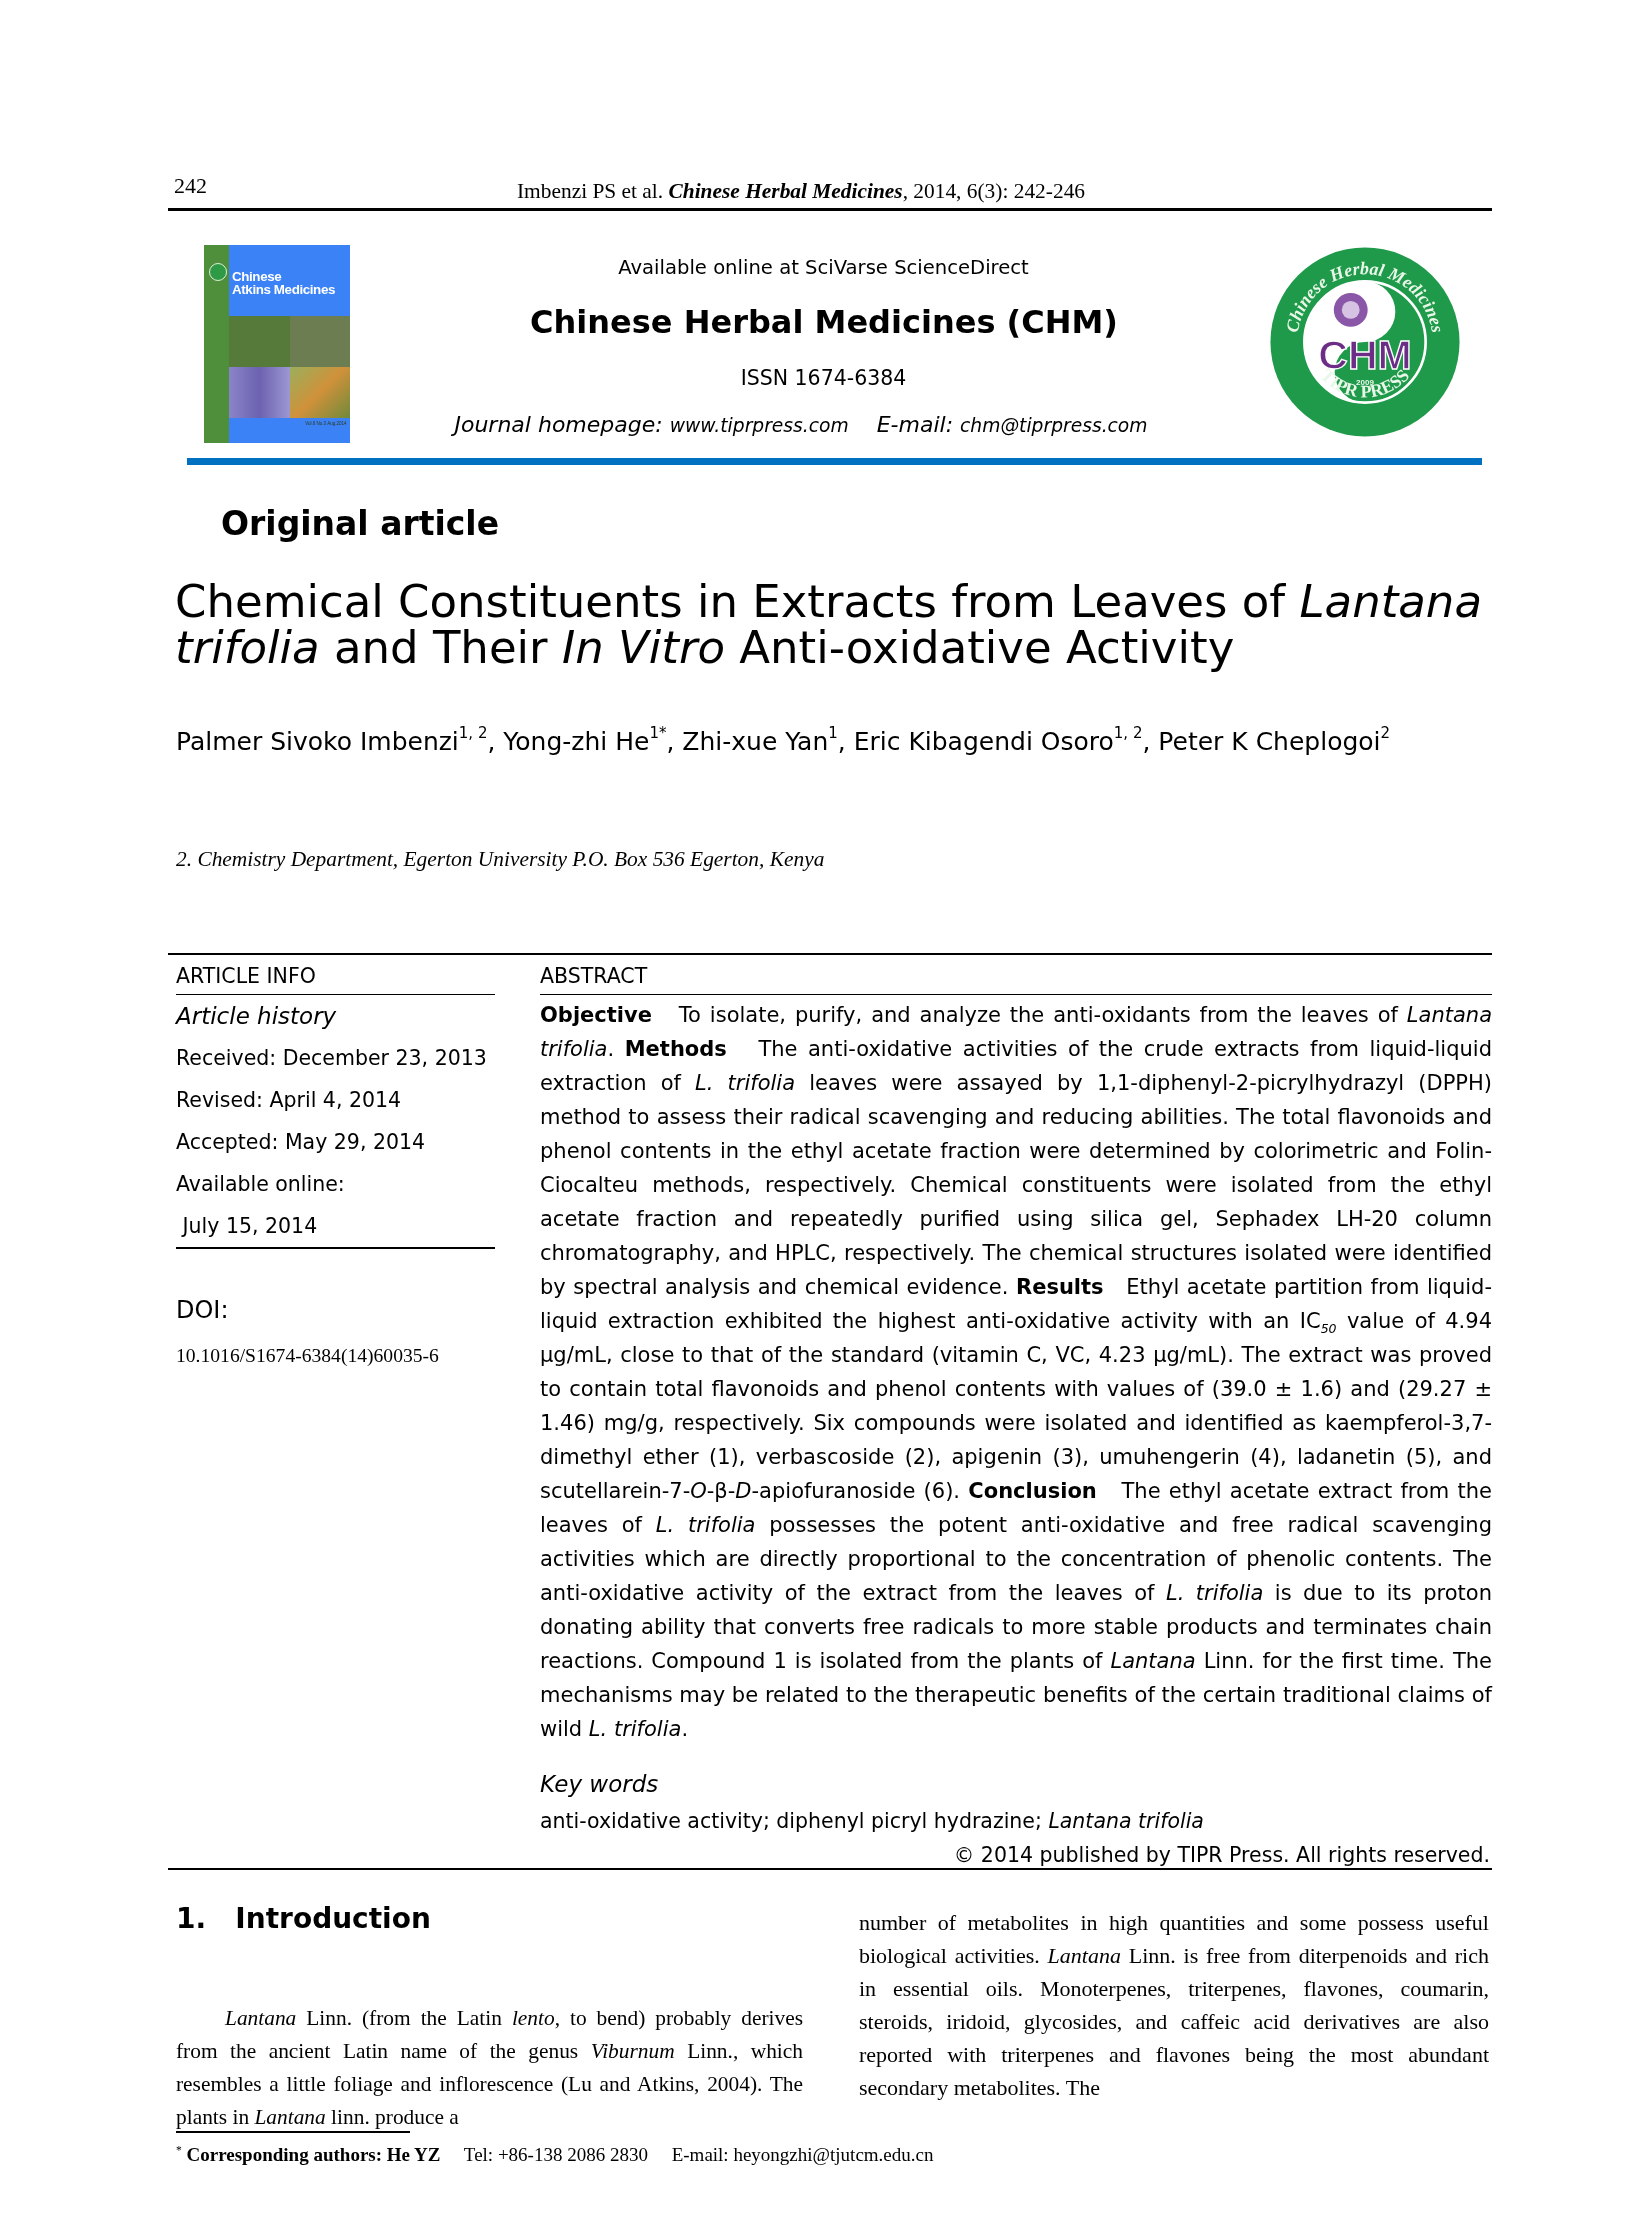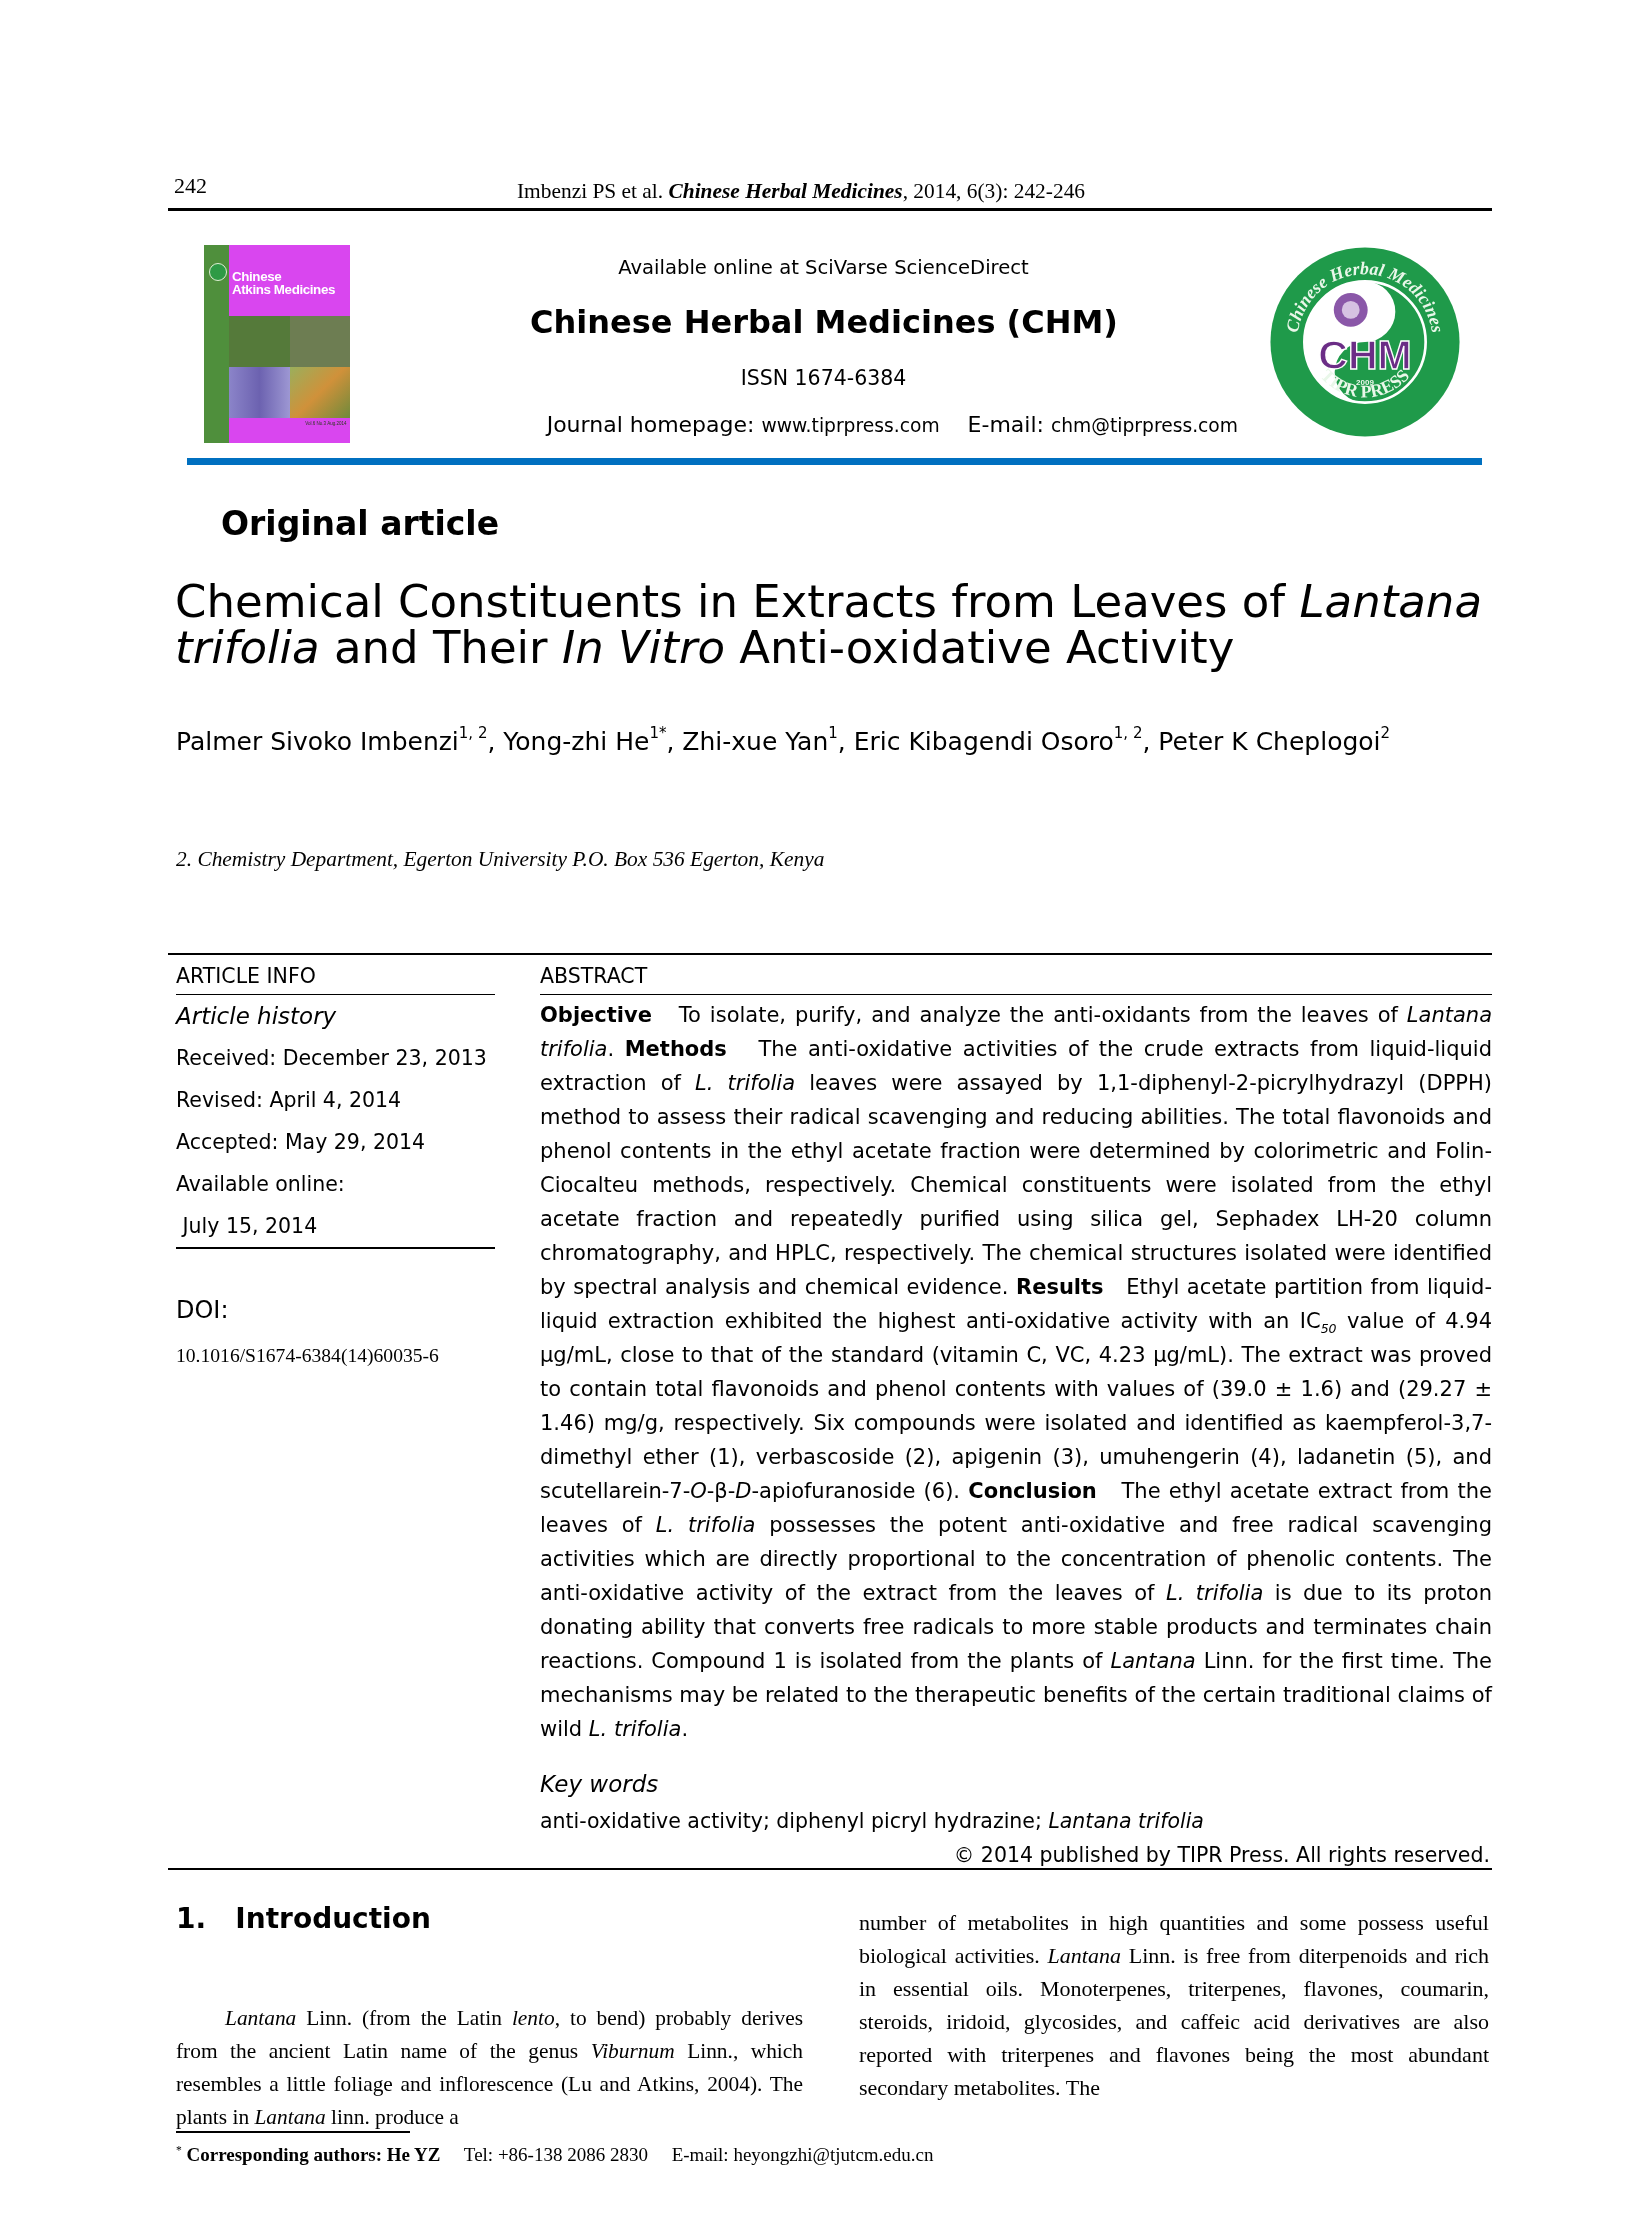--- a/index.html
+++ b/index.html
@@ -9,36 +9,36 @@
   .sans { font-family:"DejaVu Sans", "Liberation Sans", sans-serif; }
   .rule { position:absolute; background:#000; }
   i, .it { font-style:italic; }
   b { font-weight:bold; }
 
   
   #page-number { left:174px; top:173px; font-size:22px; }
   #running-header { left:517px; top:179px; width:677px; text-align:left; font-size:21.4px; }
 
   
-  #cover { left:204px; top:245px; width:146px; height:198px; background:#d946ef; overflow:hidden; }
+  #cover { left:204px; top:245px; width:146px; height:198px; background:#3b82f6; overflow:hidden; }
   #cover .spine { position:absolute; left:0; top:0; width:25px; height:100%; background:#4f8f3c; }
   #cover .spine-badge { position:absolute; left:4.5px; top:18px; width:16px; height:16px; border-radius:50%; background:#2e9a45; border:1.3px solid #dff0d4; }
   #cover .ttl { position:absolute; left:28px; top:25px; font-family:"Liberation Sans", sans-serif; font-size:13.4px; line-height:13.4px; color:#ffffff; font-weight:bold; letter-spacing:-0.4px; }
   #cover .photo { position:absolute; left:25px; top:71px; width:121px; height:102px;
     background:
       linear-gradient(180deg, rgba(0,0,0,0) 0, rgba(0,0,0,0) 50%, rgba(0,0,0,0) 100%),
       linear-gradient(90deg, #557a3a 0 50%, #6d7d52 50% 100%); }
   #cover .photo .bl { position:absolute; left:0; top:51px; width:50%; height:51px; background:linear-gradient(90deg,#8b84c9,#6c62b0,#9d97d3); }
   #cover .photo .br { position:absolute; left:50%; top:51px; width:50%; height:51px; background:linear-gradient(135deg,#9aaf5c,#d0913a,#6f8a3b); }
   #cover .vol { position:absolute; right:3.6px; top:176px; font-family:"Liberation Sans",sans-serif; font-size:4.5px; color:#2a3b1c; }
 
   #available { left:445px; top:256px; width:757px; text-align:center; font-size:19.6px; }
   #journal-name { left:401px; top:303px; width:846px; text-align:center; font-size:32px; font-weight:bold; }
   #issn { left:445px; top:366px; width:757px; text-align:center; font-size:20.5px; }
-  #homepage { left:392px; top:412px; width:846px; text-align:right; font-size:22px; }
+  #homepage { left:378px; top:412px; width:846px; text-align:center; font-size:22px;font-style:italic; }
   #homepage .small { font-size:18.7px; }
 
   #logo { left:1266px; top:243px; width:198px; height:198px; }
 
   #blue-bar { left:187px; top:458px; width:1295px; height:6.7px; background:#0070c0; }
 
   
   #article-type { left:221px; top:504px; font-size:33px; font-weight:bold; }
   #article-title { left:175px; top:579px; width:1323px; font-size:45px; line-height:46px; }
   #authors { left:176px; top:722px; width:1314px; font-size:25px; line-height:39px; }

